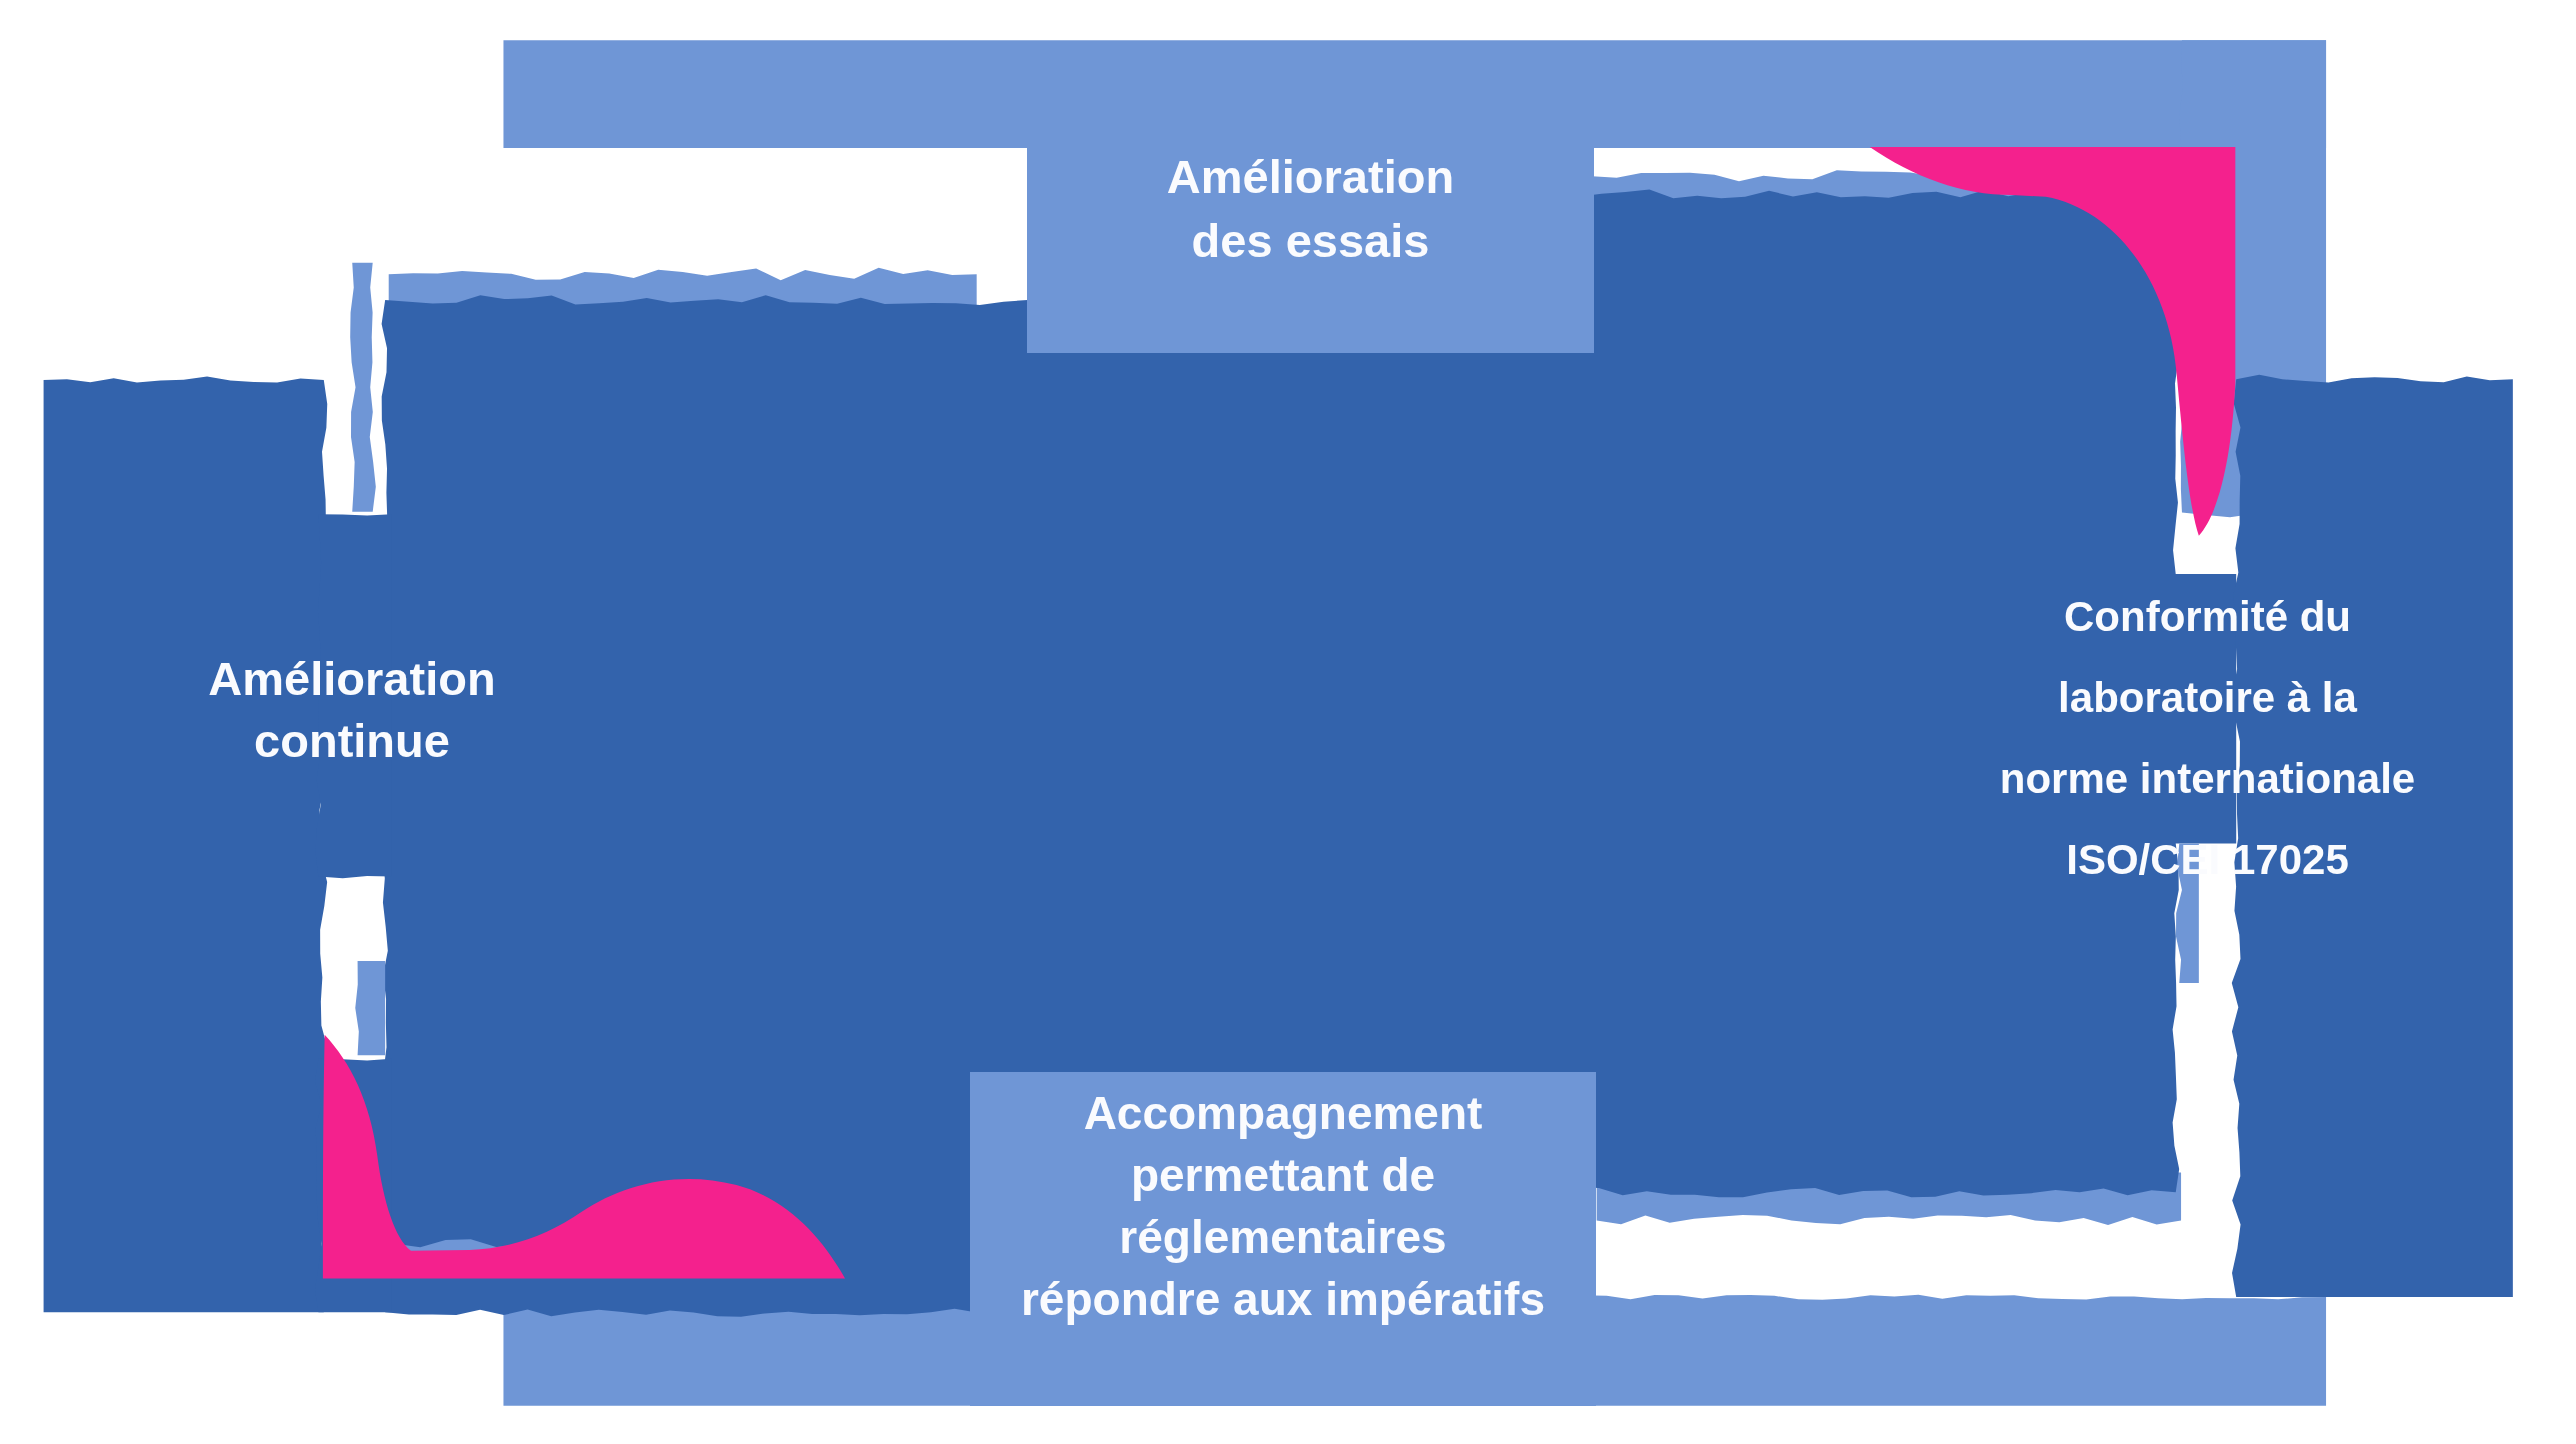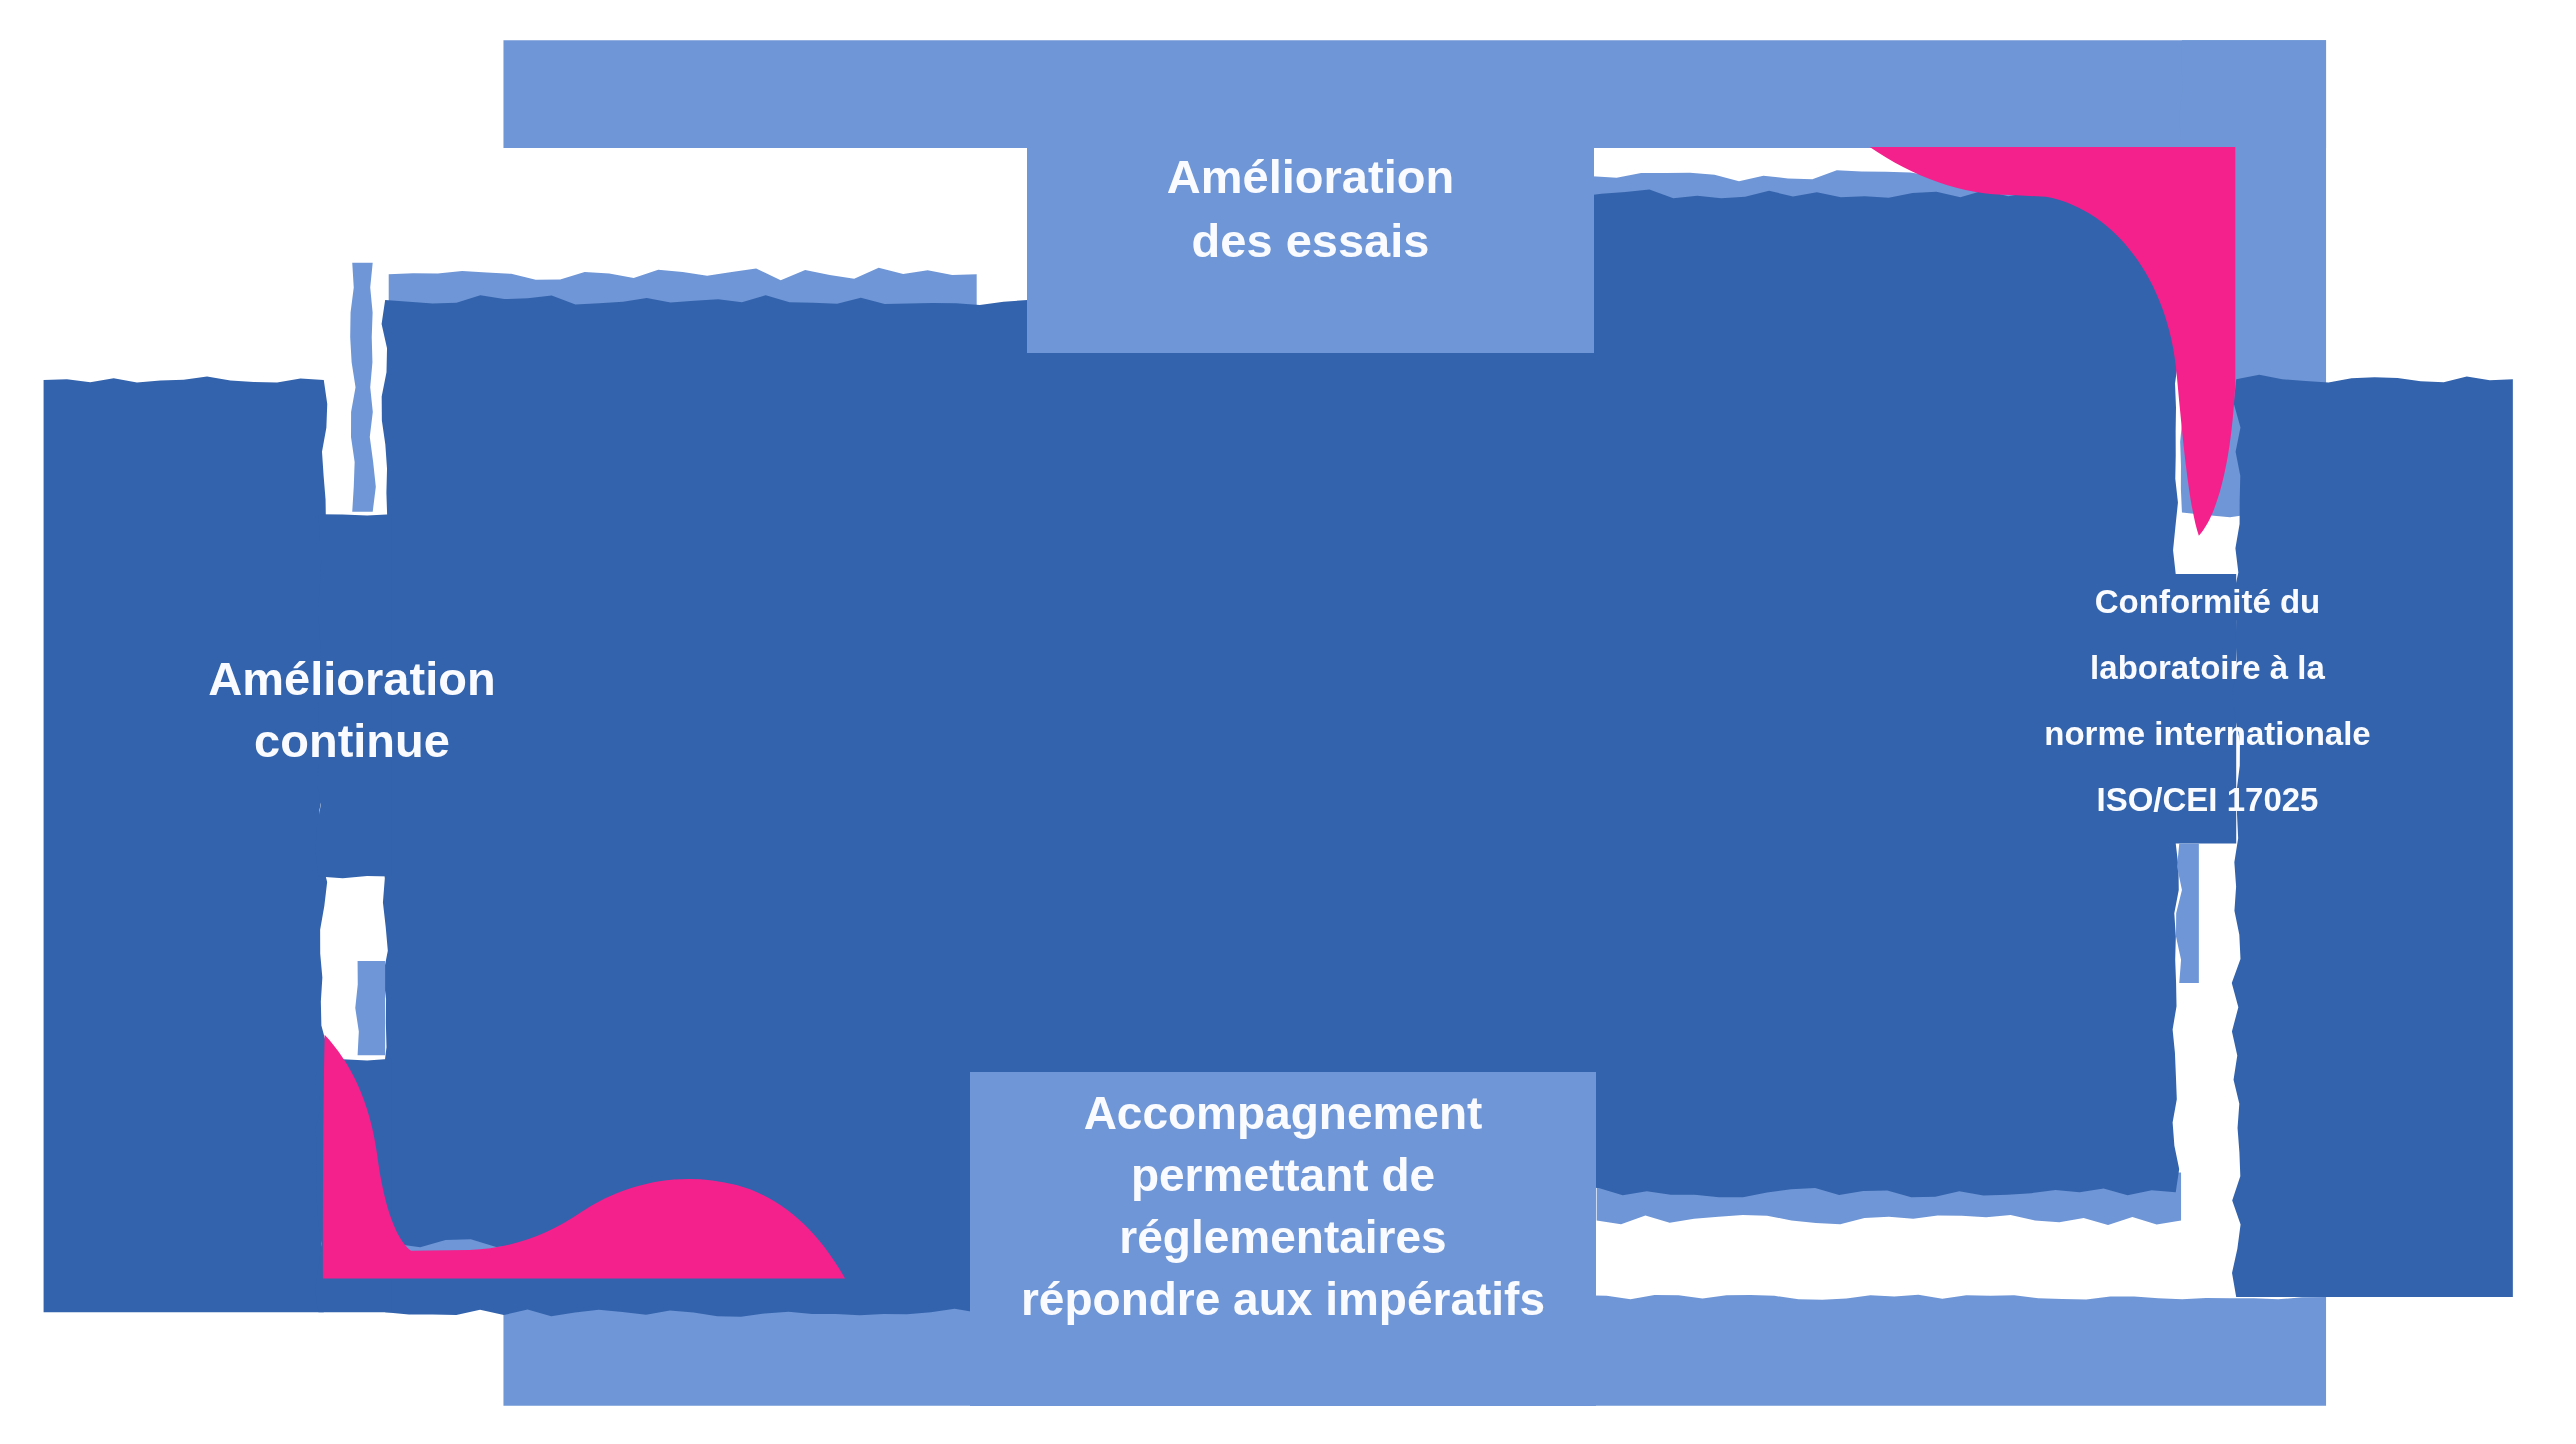--- a/index.html
+++ b/index.html
@@ -32,21 +32,21 @@
   }
   .float-label.left{left:85px;top:648px;width:534px;}
   .float-label.right{left:1896px;top:569px;width:623px;}
   .line{
     font-weight:700;color:var(--text);
     text-align:center;white-space:nowrap;
   }
   .label-box.top .line{font-size:47px;line-height:64px;}
   .label-box.bottom .line{font-size:46px;line-height:62px;}
   .float-label.left .line{font-size:47px;line-height:62px;}
-  .float-label.right .line{font-size:33px;line-height:66px;}
+  .float-label.right .line{font-size:42px;line-height:66px;margin-top:15px;}
 </style>
 </head>
 <body>
 
 <div class="canvas">
 
   <svg class="shapes" id="shape-layer" width="2576" height="1445" viewBox="0 0 2896 1624">
       <path d="M566,45L593.0,45.0L619.9,45.0L646.9,45.0L673.8,45.0L700.8,45.0L727.8,45.0L754.7,45.0L781.7,45.0L808.6,45.0L835.6,45.0L862.6,45.0L889.5,45.0L916.5,45.0L943.4,45.0L970.4,45.0L997.4,45.0L1024.3,45.0L1051.3,45.0L1078.3,45.0L1105.2,45.0L1132.2,45.0L1159.1,45.0L1186.1,45.0L1213.1,45.0L1240.0,45.0L1267.0,45.0L1293.9,45.0L1320.9,45.0L1347.9,45.0L1374.8,45.0L1401.8,45.0L1428.7,45.0L1455.7,45.0L1482.7,45.0L1509.6,45.0L1536.6,45.0L1563.5,45.0L1590.5,45.0L1617.5,45.0L1644.4,45.0L1671.4,45.0L1698.3,45.0L1725.3,45.0L1752.3,45.0L1779.2,45.0L1806.2,45.0L1833.1,45.0L1860.1,45.0L1887.1,45.0L1914.0,45.0L1941.0,45.0L1967.9,45.0L1994.9,45.0L2021.9,45.0L2048.8,45.0L2075.8,45.0L2102.8,45.0L2129.7,45.0L2156.7,45.0L2183.6,45.0L2210.6,45.0L2237.6,45.0L2264.5,45.0L2291.5,45.0L2318.4,45.0L2345.4,45.0L2372.4,45.0L2399.3,45.0L2426.3,45.0L2453.2,45.0L2480.2,45.0L2507.2,45.0L2534.1,45.0L2561.1,45.0L2588.0,45.0L2615,45L2615.0,75.3L2615.0,105.5L2615.0,135.8L2615,166L2588.0,166.0L2561.1,166.0L2534.1,166.0L2507.2,166.0L2480.2,166.0L2453.2,166.0L2426.3,166.0L2399.3,166.0L2372.4,166.0L2345.4,166.0L2318.4,166.0L2291.5,166.0L2264.5,166.0L2237.6,166.0L2210.6,166.0L2183.6,166.0L2156.7,166.0L2129.7,166.0L2102.8,166.0L2075.8,166.0L2048.8,166.0L2021.9,166.0L1994.9,166.0L1967.9,166.0L1941.0,166.0L1914.0,166.0L1887.1,166.0L1860.1,166.0L1833.1,166.0L1806.2,166.0L1779.2,166.0L1752.3,166.0L1725.3,166.0L1698.3,166.0L1671.4,166.0L1644.4,166.0L1617.5,166.0L1590.5,166.0L1563.5,166.0L1536.6,166.0L1509.6,166.0L1482.7,166.0L1455.7,166.0L1428.7,166.0L1401.8,166.0L1374.8,166.0L1347.9,166.0L1320.9,166.0L1293.9,166.0L1267.0,166.0L1240.0,166.0L1213.1,166.0L1186.1,166.0L1159.1,166.0L1132.2,166.0L1105.2,166.0L1078.3,166.0L1051.3,166.0L1024.3,166.0L997.4,166.0L970.4,166.0L943.4,166.0L916.5,166.0L889.5,166.0L862.6,166.0L835.6,166.0L808.6,166.0L781.7,166.0L754.7,166.0L727.8,166.0L700.8,166.0L673.8,166.0L646.9,166.0L619.9,166.0L593.0,166.0L566,166L566.0,135.8L566.0,105.5L566.0,75.3L566,45Z" style="fill:var(--light)"></path>
       <path d="M2453,45L2480.0,45.0L2507.0,45.0L2534.0,45.0L2561.0,45.0L2588.0,45.0L2615,45L2615.0,71.5L2615.0,98.1L2615.0,124.6L2615.0,151.2L2615.0,177.8L2615.0,204.3L2615.0,230.8L2615.0,257.4L2615.0,284.0L2615.0,310.5L2615.0,337.1L2615.0,363.6L2615.0,390.2L2615.0,416.7L2615.0,443.3L2615.0,469.8L2615.0,496.3L2615.0,522.9L2615.0,549.5L2615,576L2588.0,579.2L2561.0,580.4L2534.0,577.2L2507.0,581.3L2480.0,578.7L2453,576L2451.8,549.5L2451.9,522.9L2451.0,496.4L2453.6,469.8L2453.7,443.3L2451.7,416.7L2453.2,390.1L2452.1,363.6L2451.5,337.0L2452.4,310.5L2454.5,283.9L2451.0,257.4L2450.1,230.8L2453.4,204.3L2453.1,177.8L2450.9,151.2L2450.6,124.7L2454.2,98.1L2452.2,71.6L2453,45Z" style="fill:var(--light)"></path>
       <path d="M566,1458L593.0,1458.4L619.9,1457.2L646.9,1455.4L673.8,1455.3L700.8,1455.2L727.8,1455.0L754.7,1455.5L781.7,1457.1L808.6,1458.3L835.6,1460.2L862.6,1458.9L889.5,1459.6L916.5,1456.7L943.4,1456.0L970.4,1458.4L997.4,1457.2L1024.3,1458.5L1051.3,1458.7L1078.3,1455.7L1105.2,1458.9L1132.2,1457.6L1159.1,1458.9L1186.1,1457.0L1213.1,1455.6L1240.0,1459.5L1267.0,1457.4L1293.9,1455.5L1320.9,1456.9L1347.9,1455.2L1374.8,1455.4L1401.8,1456.7L1428.7,1460.5L1455.7,1457.2L1482.7,1459.3L1509.6,1456.3L1536.6,1457.2L1563.5,1456.8L1590.5,1459.2L1617.5,1455.1L1644.4,1458.2L1671.4,1455.5L1698.3,1456.1L1725.3,1457.5L1752.3,1455.7L1779.2,1456.0L1806.2,1456.6L1833.1,1460.5L1860.1,1455.7L1887.1,1456.0L1914.0,1459.6L1941.0,1456.0L1967.9,1455.6L1994.9,1456.6L2021.9,1460.4L2048.8,1461.0L2075.8,1459.6L2102.8,1455.8L2129.7,1457.3L2156.7,1455.3L2183.6,1459.7L2210.6,1455.9L2237.6,1456.5L2264.5,1455.8L2291.5,1459.2L2318.4,1460.0L2345.4,1460.8L2372.4,1457.2L2399.3,1457.4L2426.3,1459.2L2453.2,1460.4L2480.2,1458.9L2507.2,1459.2L2534.1,1459.3L2561.1,1460.5L2588.0,1458.2L2615,1458L2615.0,1482.4L2615.0,1506.8L2615.0,1531.2L2615.0,1555.6L2615,1580L2588.0,1580.0L2561.1,1580.0L2534.1,1580.0L2507.2,1580.0L2480.2,1580.0L2453.2,1580.0L2426.3,1580.0L2399.3,1580.0L2372.4,1580.0L2345.4,1580.0L2318.4,1580.0L2291.5,1580.0L2264.5,1580.0L2237.6,1580.0L2210.6,1580.0L2183.6,1580.0L2156.7,1580.0L2129.7,1580.0L2102.8,1580.0L2075.8,1580.0L2048.8,1580.0L2021.9,1580.0L1994.9,1580.0L1967.9,1580.0L1941.0,1580.0L1914.0,1580.0L1887.1,1580.0L1860.1,1580.0L1833.1,1580.0L1806.2,1580.0L1779.2,1580.0L1752.3,1580.0L1725.3,1580.0L1698.3,1580.0L1671.4,1580.0L1644.4,1580.0L1617.5,1580.0L1590.5,1580.0L1563.5,1580.0L1536.6,1580.0L1509.6,1580.0L1482.7,1580.0L1455.7,1580.0L1428.7,1580.0L1401.8,1580.0L1374.8,1580.0L1347.9,1580.0L1320.9,1580.0L1293.9,1580.0L1267.0,1580.0L1240.0,1580.0L1213.1,1580.0L1186.1,1580.0L1159.1,1580.0L1132.2,1580.0L1105.2,1580.0L1078.3,1580.0L1051.3,1580.0L1024.3,1580.0L997.4,1580.0L970.4,1580.0L943.4,1580.0L916.5,1580.0L889.5,1580.0L862.6,1580.0L835.6,1580.0L808.6,1580.0L781.7,1580.0L754.7,1580.0L727.8,1580.0L700.8,1580.0L673.8,1580.0L646.9,1580.0L619.9,1580.0L593.0,1580.0L566,1580L566.0,1555.6L566.0,1531.2L566.0,1506.8L566.0,1482.4L566,1458Z" style="fill:var(--light)"></path>

